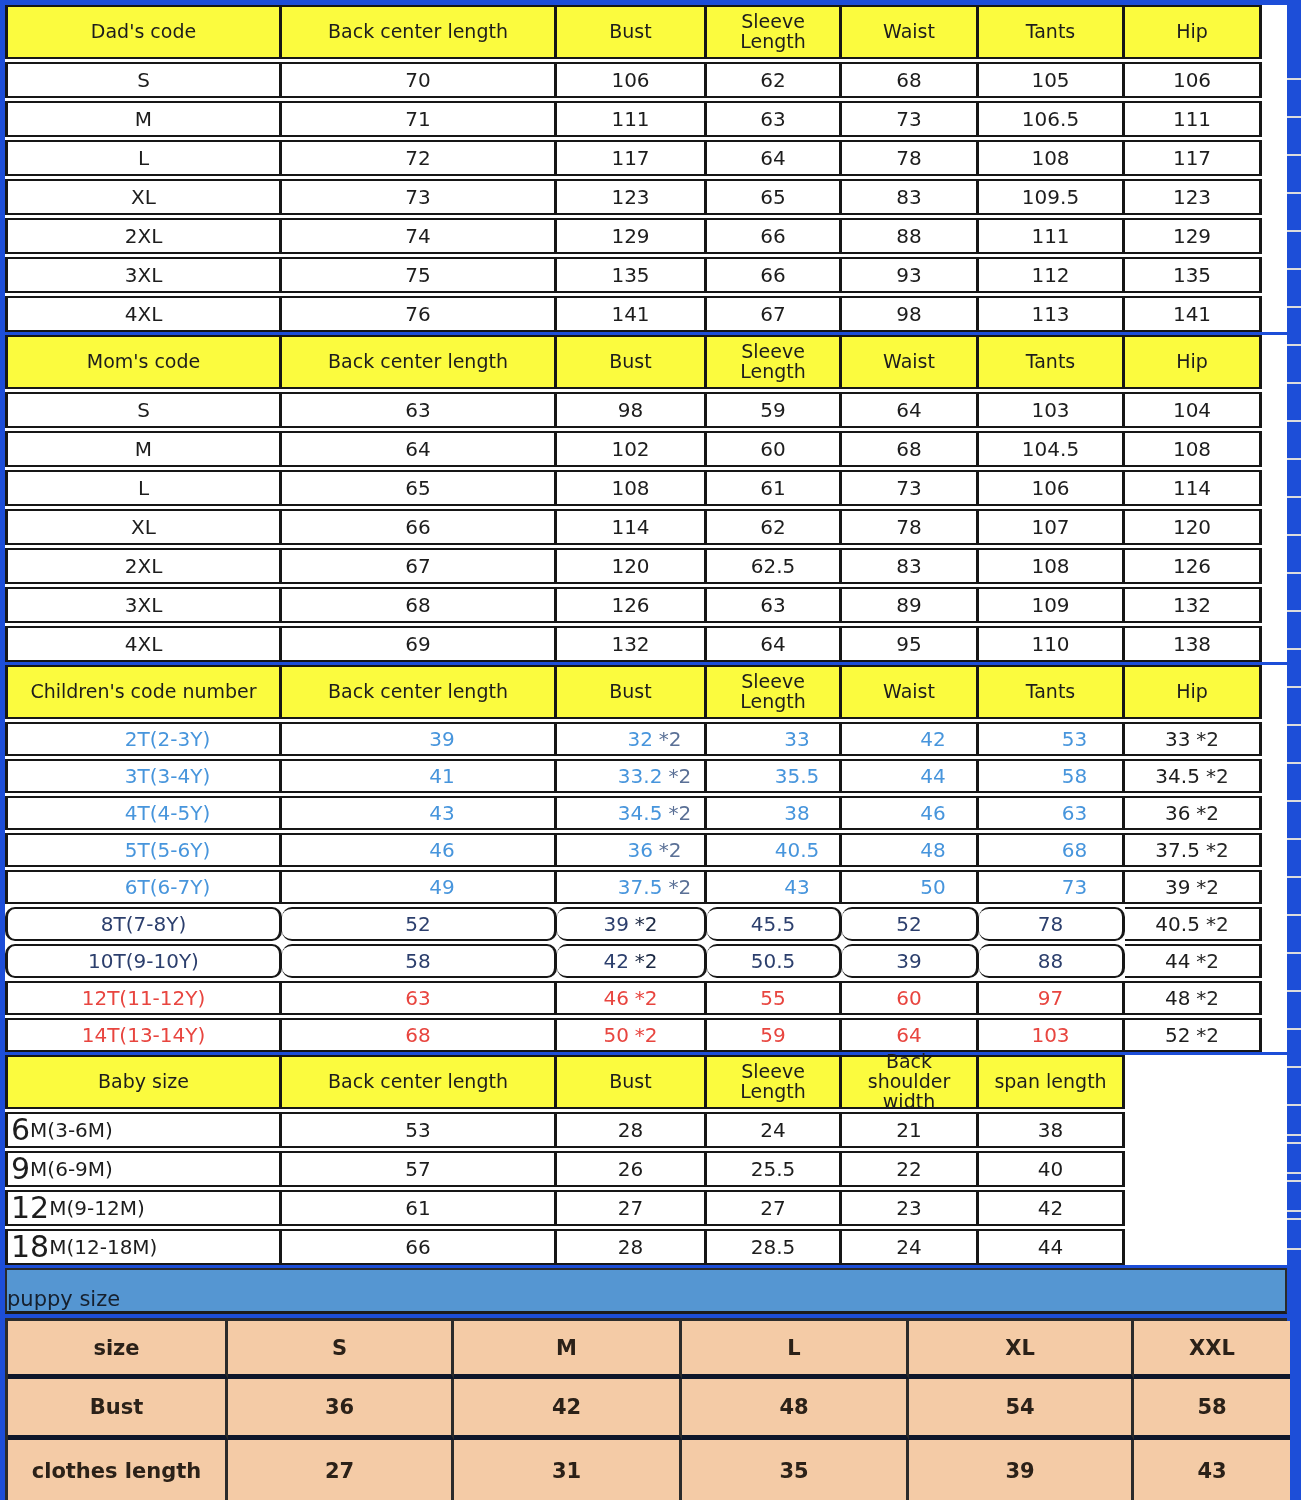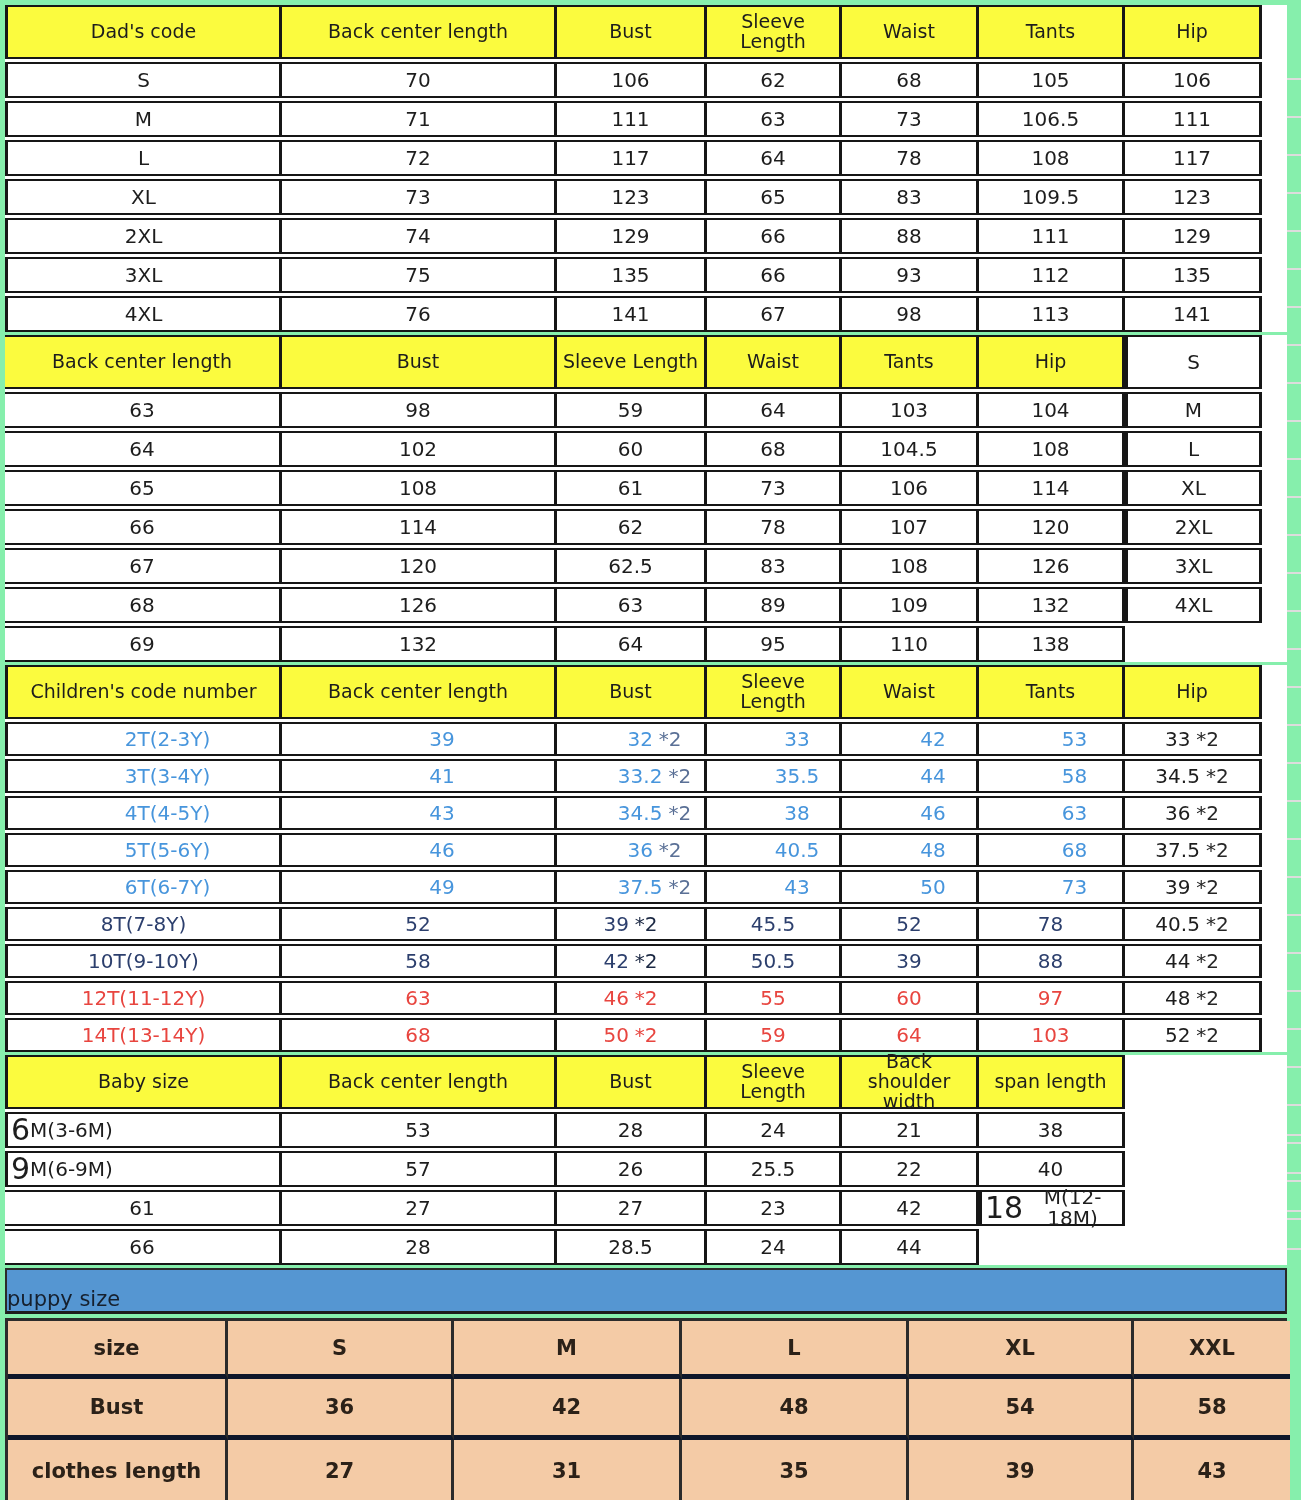--- a/index.html
+++ b/index.html
@@ -1,19 +1,19 @@
 <!DOCTYPE html>
 <html><head>
 <meta charset="utf-8">
 <style>
   html,body{margin:0;padding:0;background:#ffffff;}
   .screen{
     position:relative;
     width:1301px;height:1500px;
-    background:#86efac;
+    background:#1d4ed8;
     font-family:"DejaVu Sans","Liberation Sans",sans-serif;
     color:#1d1d1d;
     overflow:hidden;
   }
   .sheet{position:absolute;left:5px;top:5px;}
 
   
   .section{
     display:grid;
     row-gap:3px;
@@ -35,21 +35,21 @@
     white-space:pre-line;
   }
   .cell.first{border-left:3px solid #161616;}
   .cell.head{background:var(--yellow,#fbfb3e);font-size:19px;padding:0 2px;}
   .cell.left{justify-content:flex-start;padding-left:3px;}
   .bignum{font-size:30px;line-height:1;}
   .star{margin-left:6px;}
 
   .c-black{color:#1d1d1d;}
   .c-blue {color:var(--blue,#4795dc);padding-left:48px;}
-  .c-navy {color:var(--navy,#2c3f6d);}
+  .c-navy {color:var(--navy,#2c3f6d);border-radius:10px;}
   .c-red  {color:var(--red,#e8453f);}
   .star-blue{color:#5a7096;}
   .star-navy{color:#1a2742;}
   .star-red{color:inherit;}
   .star-black{color:#262626;}
 
   
   .banner{
     box-sizing:border-box;
     margin-top:3px;
@@ -149,20 +149,21 @@
         <div class="cell c-black">135</div>
         <div class="cell c-black first">4XL</div>
         <div class="cell c-black">76</div>
         <div class="cell c-black">141</div>
         <div class="cell c-black">67</div>
         <div class="cell c-black">98</div>
         <div class="cell c-black">113</div>
         <div class="cell c-black">141</div>
       </div>
     <div class="section cols7" style="grid-template-rows:54px repeat(7,36px);">
+        <div class="cell head first">Mom's code</div>
         <div class="cell head">Back center length</div>
         <div class="cell head">Bust</div>
         <div class="cell head">Sleeve Length</div>
         <div class="cell head">Waist</div>
         <div class="cell head">Tants</div>
         <div class="cell head">Hip</div>
         <div class="cell c-black first">S</div>
         <div class="cell c-black">63</div>
         <div class="cell c-black">98</div>
         <div class="cell c-black">59</div>
@@ -296,20 +297,21 @@
         <div class="cell c-black">28</div>
         <div class="cell c-black">24</div>
         <div class="cell c-black">21</div>
         <div class="cell c-black">38</div>
         <div class="cell c-black first left"><span class="bignum">9</span><span>M(6-9M)</span></div>
         <div class="cell c-black">57</div>
         <div class="cell c-black">26</div>
         <div class="cell c-black">25.5</div>
         <div class="cell c-black">22</div>
         <div class="cell c-black">40</div>
+        <div class="cell c-black first left"><span class="bignum">12</span><span>M(9-12M)</span></div>
         <div class="cell c-black">61</div>
         <div class="cell c-black">27</div>
         <div class="cell c-black">27</div>
         <div class="cell c-black">23</div>
         <div class="cell c-black">42</div>
         <div class="cell c-black first left"><span class="bignum">18</span><span>M(12-18M)</span></div>
         <div class="cell c-black">66</div>
         <div class="cell c-black">28</div>
         <div class="cell c-black">28.5</div>
         <div class="cell c-black">24</div>

